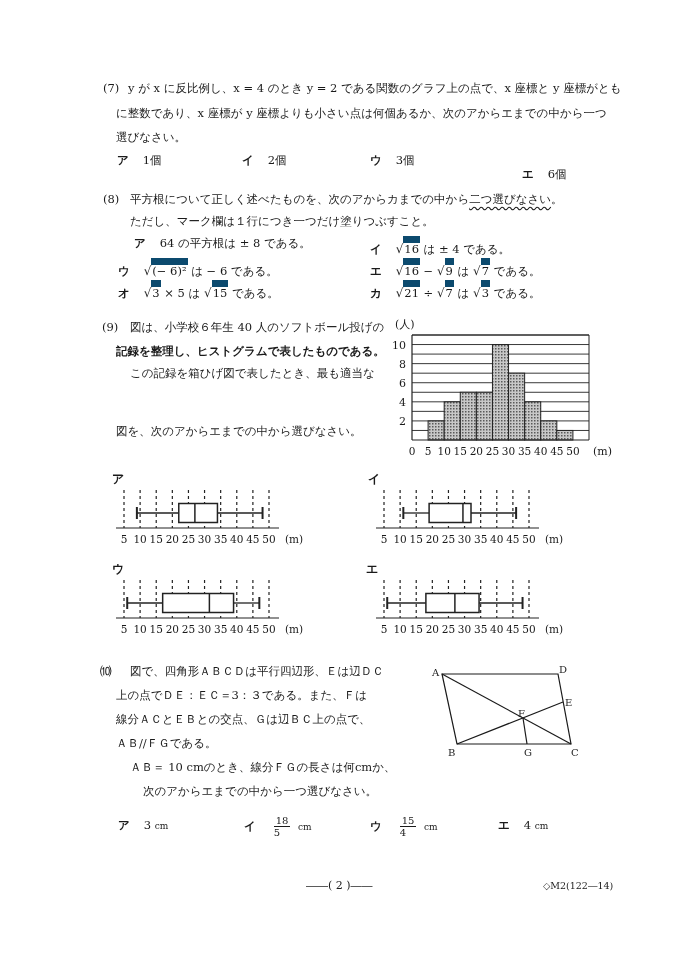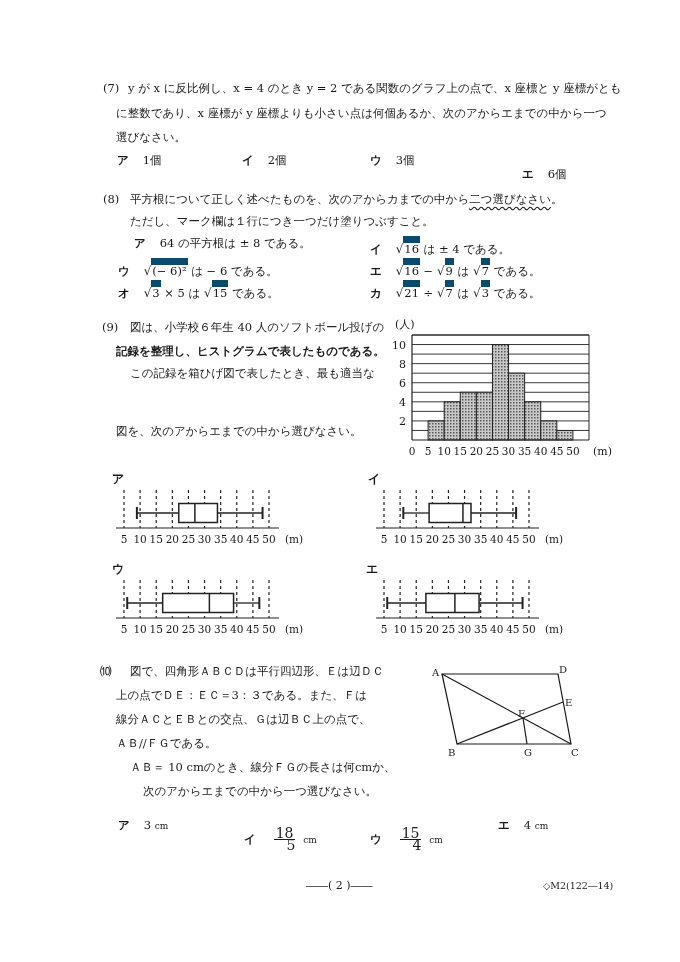--- a/index.html
+++ b/index.html
@@ -4,21 +4,21 @@
 <style>
   html, body { margin: 0; padding: 0; background: #ffffff; }
   body { width: 680px; height: 962px; position: relative; overflow: hidden;
          font-family: "DejaVu Serif", "Liberation Serif", serif; color: #1a1a1a; }
   .abs { position: absolute; white-space: nowrap; }
   .txt { font-size: 11.5px; line-height: 14px; }
   .choice-label { display: inline-block; width: 22px; font-weight: bold; }
   .wavy { text-decoration: underline wavy #1a1a1a; text-underline-offset: 3px; margin-top: 20px; }
   .sqrt { display: inline-block; border-top: 7px solid #0c4a6e; padding: 0 1px; line-height: 12px; }
   .rad { font-size: 12px; }
-  .frac { display: inline-block; vertical-align: middle; text-align: right; font-size: 14px; line-height: 11px; margin: 17px 4px; }
+  .frac { display: inline-block; vertical-align: middle; text-align: left; font-size: 10px; line-height: 11px; margin: 4px 4px; }
   .frac .num { display: block; border-bottom: 1px solid #1a1a1a; padding: 0 2px; }
   .frac .den { display: block; }
   .unit { font-size: 9px; }
   svg text { font-family: "DejaVu Serif", "Liberation Serif", serif; fill: #1a1a1a; }
   .footer { font-size: 11px; }
   .code { font-size: 9.5px; }
 </style>
 </head>
 <body>
 

